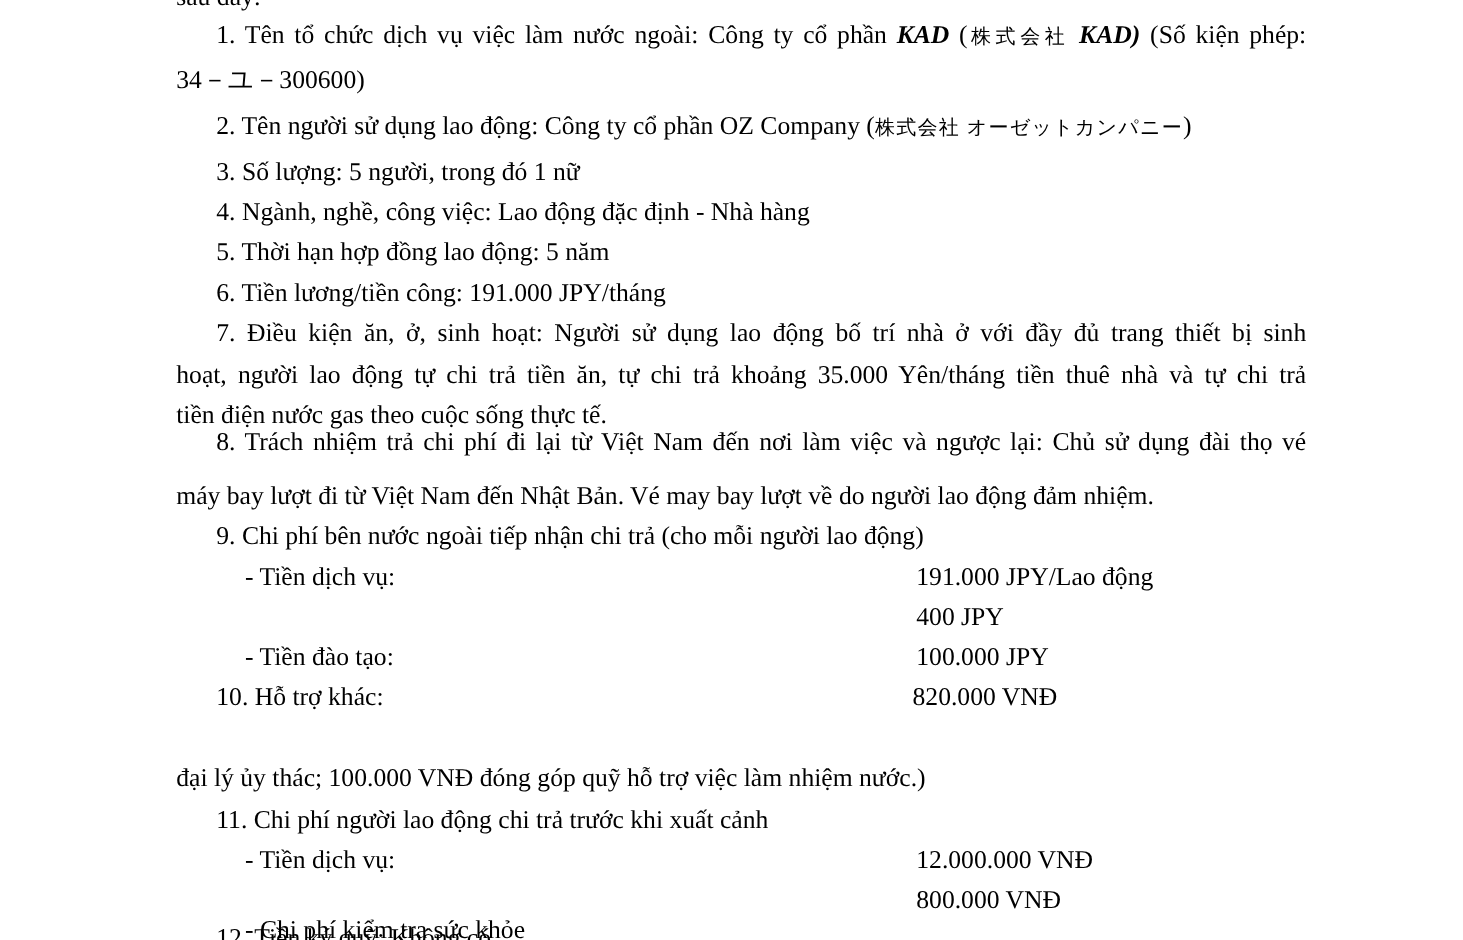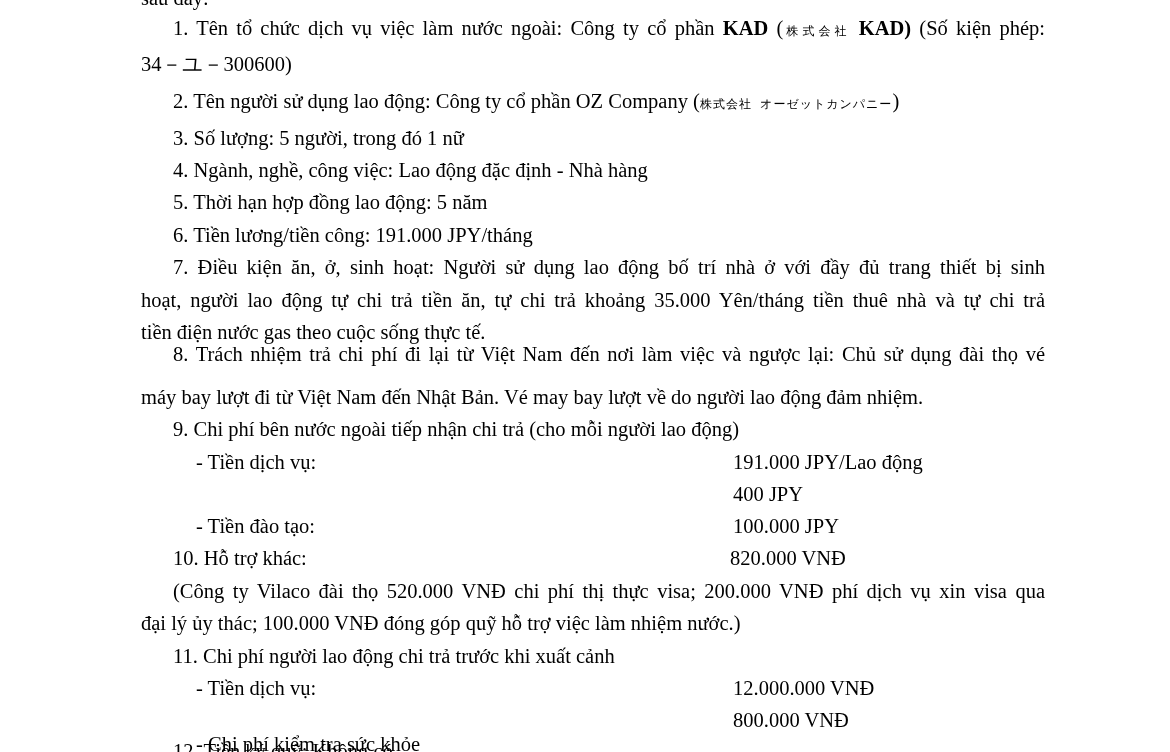--- a/index.html
+++ b/index.html
@@ -37,22 +37,22 @@
       text-align-last: justify;
     }
     .just.first { left: 173px; width: 872px; }
     .val {
       position: absolute;
       white-space: nowrap;
       line-height: 24px;
     }
     .v1 { left: 733px; }
     .v2 { left: 730px; }
-    b { font-weight: bold; }
-    .jp { font-family: Liberation Mono, monospace; font-size: 12px; letter-spacing: 1px; }
+    b { font-weight: bold; font-style: italic; }
+    .jp { font-family: Liberation Sans, sans-serif; font-size: 16px; letter-spacing: 1px; }
   </style>
 </head>
 <body>
 
 <div class="page">
 
   <div class="line" style="top:-14px;">sau đây:</div>
 
   <div class="line just first" style="top:16px;"><span>1. Tên tổ chức dịch vụ việc làm nước ngoài: Công ty cổ phần </span><b>KAD</b><span> (</span><span class="jp">株式会社</span><b> KAD)</b><span> (Số kiện phép:</span></div>
   <div class="line" style="top:52px;">34－ユ－300600)</div>
@@ -77,21 +77,20 @@
   <div class="val v1" style="top:450px;">191.000 JPY/Lao động</div>
 
   <div class="val v1" style="top:482px;">400 JPY</div>
 
   <div class="line ind2" style="top:514px;">- Tiền đào tạo:</div>
   <div class="val v1" style="top:514px;">100.000 JPY</div>
 
   <div class="line ind1" style="top:546px;">10. Hỗ trợ khác:</div>
   <div class="val v2" style="top:546px;">820.000 VNĐ</div>
 
-  <div class="line just first" style="top:579px;">(Công ty Vilaco đài thọ 520.000 VNĐ chi phí thị thực visa;  200.000 VNĐ phí dịch vụ xin visa qua</div>
   <div class="line" style="top:611px;">đại lý ủy thác; 100.000 VNĐ đóng góp quỹ hỗ trợ việc làm nhiệm nước.)</div>
 
   <div class="line ind1" style="top:644px;">11. Chi phí người lao động chi trả trước khi xuất cảnh</div>
 
   <div class="line ind2" style="top:676px;">- Tiền dịch vụ:</div>
   <div class="val v1" style="top:676px;">12.000.000 VNĐ</div>
 
   <div class="line ind2" style="top:732px;">- Chi phí kiểm tra sức khỏe</div>
   <div class="val v1" style="top:708px;">800.000 VNĐ</div>
 

